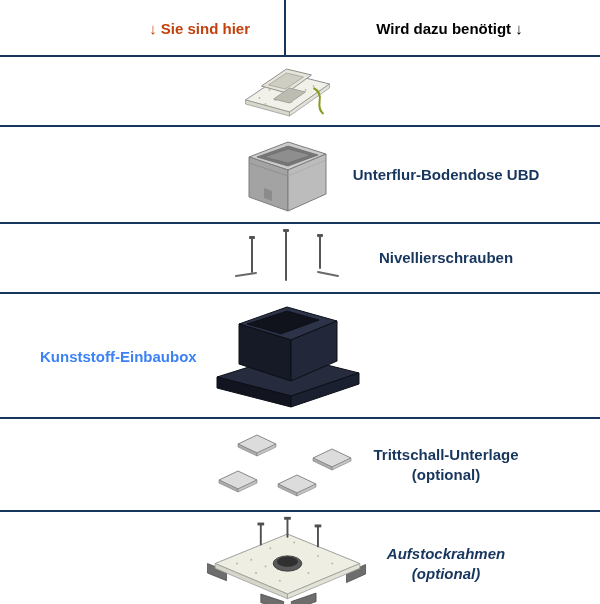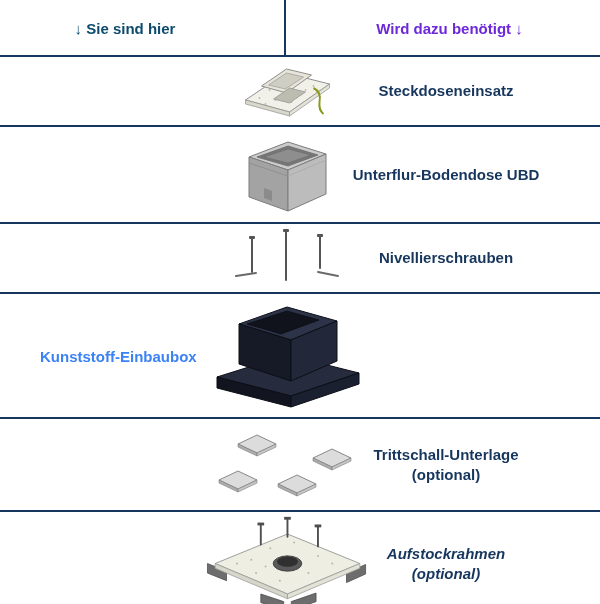--- a/index.html
+++ b/index.html
@@ -23,29 +23,29 @@
   .r2 { height:97px; }
   .r3 { height:70px;padding-left:6px; }
   .r4 { height:125px; }
   .r5 { height:93px; }
   .r6 { height:105px;font-style:italic; }
   .spacer { height:12px; background:#ffffff; }
 
   .h-left {
     position:absolute; left:0; width:250px; top:50%;
     transform:translateY(-50%);
-    text-align:center;
-    font-size:15px; font-weight:bold; color:#0c4a6e;
+    text-align:right;
+    font-size:15px; font-weight:bold; color:#c2410c;
     white-space:nowrap;
   }
   .h-right {
     position:absolute; left:299px; right:0; top:50%;
     transform:translateY(-50%);
     text-align:center;
-    font-size:15px; font-weight:bold; color:#6d28d9;
+    font-size:15px; font-weight:bold; color:#000000;
     white-space:nowrap;
   }
   .vdiv {
     position:absolute; left:284px; top:0; bottom:0; width:2px;
     background:#17365d;
   }
   .img {
     position:absolute; left:287px; top:50%;
     transform:translate(-50%,-50%);
     line-height:0;
@@ -92,23 +92,20 @@
             <circle cx="74" cy="26" r="0.9"></circle>
           <circle cx="36" cy="40" r="0.9"></circle>
             <circle cx="52" cy="42" r="0.9"></circle>
             <circle cx="26" cy="44" r="0.9"></circle>
         </g>
         <polygon points="22,26 47,9 72,15 47,33" fill="#e7e5da" stroke="#8f8f8f" stroke-width="1"></polygon>
         <polygon points="29,25 47,13 64,17 46,29" fill="#cfcec2" stroke="#9a9a9a" stroke-width="0.7"></polygon>
         <polygon points="34,39 50,28 66,32 50,43" fill="#bdbcb0" stroke="#8f8f8f" stroke-width="0.7"></polygon>
         <path d="M74,28 q8,4 6,14 q-1,8 4,12" fill="none" stroke="#8a9a1e" stroke-width="2"></path>
       </svg>
-    </div>
-    <div class="rlabel">
-      <span>Steckdoseneinsatz</span>
     </div>
   </div>
 
   <div class="row r2">
     <div class="img">
       <svg width="90" height="78" viewBox="0 0 90 78">
         <polygon points="7,21 46,6 84,18 46,34" fill="#cbcbcb" stroke="#7d7d7d" stroke-width="1"></polygon>
         <polygon points="15,21 46,10 76,19 46,30" fill="#777777" stroke="#696969" stroke-width="0.8"></polygon>
         <polygon points="22,21 46,13 69,19 46,27" fill="#8e8e8e" stroke="#696969" stroke-width="0.6"></polygon>
         <polygon points="7,21 46,34 46,75 7,61" fill="#a3a3a3" stroke="#7d7d7d" stroke-width="1"></polygon>

